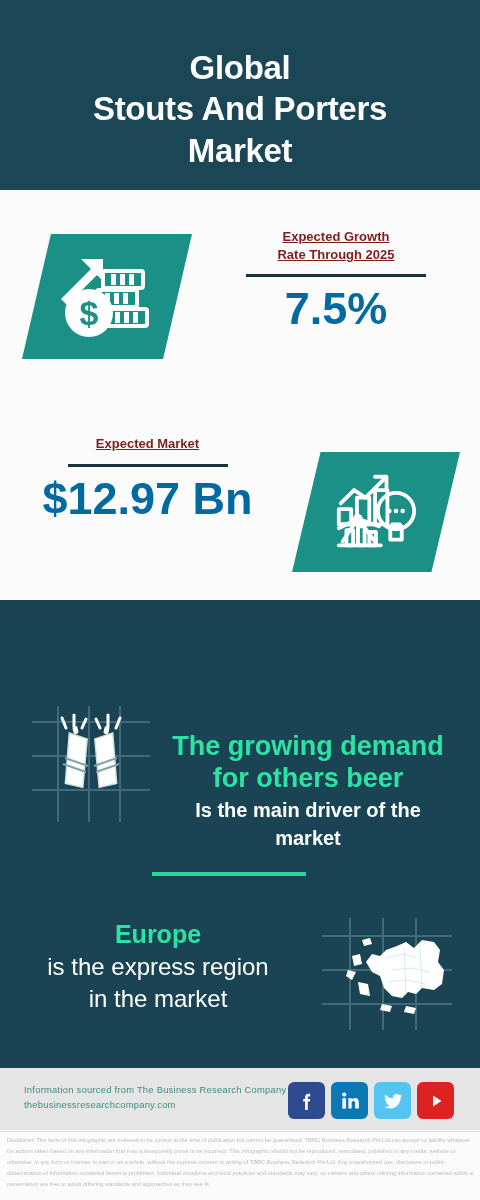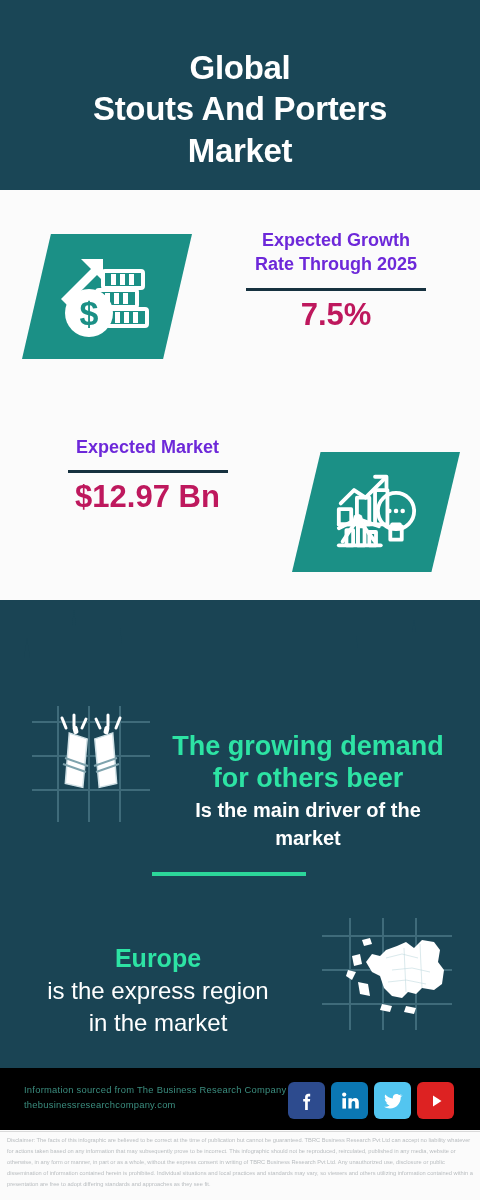--- a/index.html
+++ b/index.html
@@ -39,24 +39,24 @@
     clip-path: polygon(17% 0%, 100% 0%, 83% 100%, 0% 100%);
   }
   .para.p2 {
     left:292px; top:452px; width:168px; height:120px;
     clip-path: polygon(17% 0%, 100% 0%, 83% 100%, 0% 100%);
   }
   .para svg { display:block; }
 
   .stat-txt { position:absolute; text-align:center; }
   .stat-txt .lbl {
-    color:#6d28d9; font-weight:bold; font-size:18px; line-height:1.35;
+    color:#7f1d1d; font-weight:bold; font-size:13px; line-height:1.35;text-decoration:underline;
   }
   .rule { height:3px; background:#16313f; margin:11px auto 8px auto; }
-  .stat-txt .val { color:#be185d; font-weight:bold; font-size:31px; line-height:1.05; }
+  .stat-txt .val { color:#0369a1; font-weight:bold; font-size:45px; line-height:1.05; }
 
   .s1 { left:205px; top:228px; width:262px; }
   .s1 .rule { width:180px; }
   .s2 { left:20px; top:435px; width:255px; }
   .s2 .rule { width:160px; }
 
   
   .dark {
     position:absolute; left:0; top:600px; width:480px; height:468px;
     background:#1a4454;
@@ -78,26 +78,26 @@
   .blk .sub {
     color:#ffffff; font-weight:bold; font-size:20px; line-height:1.25; margin-top:3px;
   }
   .b1 { left:152px; top:716px; width:312px;margin-top:15px; }
 
   .greenrule {
     position:absolute; left:152px; top:872px; width:154px; height:4px; background:#2cd69a;
   }
 
   .b2 { left:8px; top:920px; width:300px; }
-  .b2 .hl { font-size:25px;margin-top:24px; }
+  .b2 .hl { font-size:25px; }
   .b2 .sub { font-weight:normal; font-size:24px; line-height:1.3; margin-top:1px; }
 
   
   .footer {
-    position:absolute; left:0; top:1068px; width:480px; height:62px; background:#000000;
+    position:absolute; left:0; top:1068px; width:480px; height:62px; background:#e5e5e5;
   }
   .src {
     position:absolute; left:24px; top:15px; width:270px;
     color:#3b8d7f; font-size:9.4px; line-height:1.55; letter-spacing:0.25px;
   }
   .socials { position:absolute; left:288px; top:1082px; display:flex; gap:6px; }
   .sico { width:37px; height:37px; border-radius:6px; display:flex; align-items:center; justify-content:center; }
   .sico svg { display:block; }
   .fb { background:#2d4b8e; }
   .li { background:#0b77b3; }

